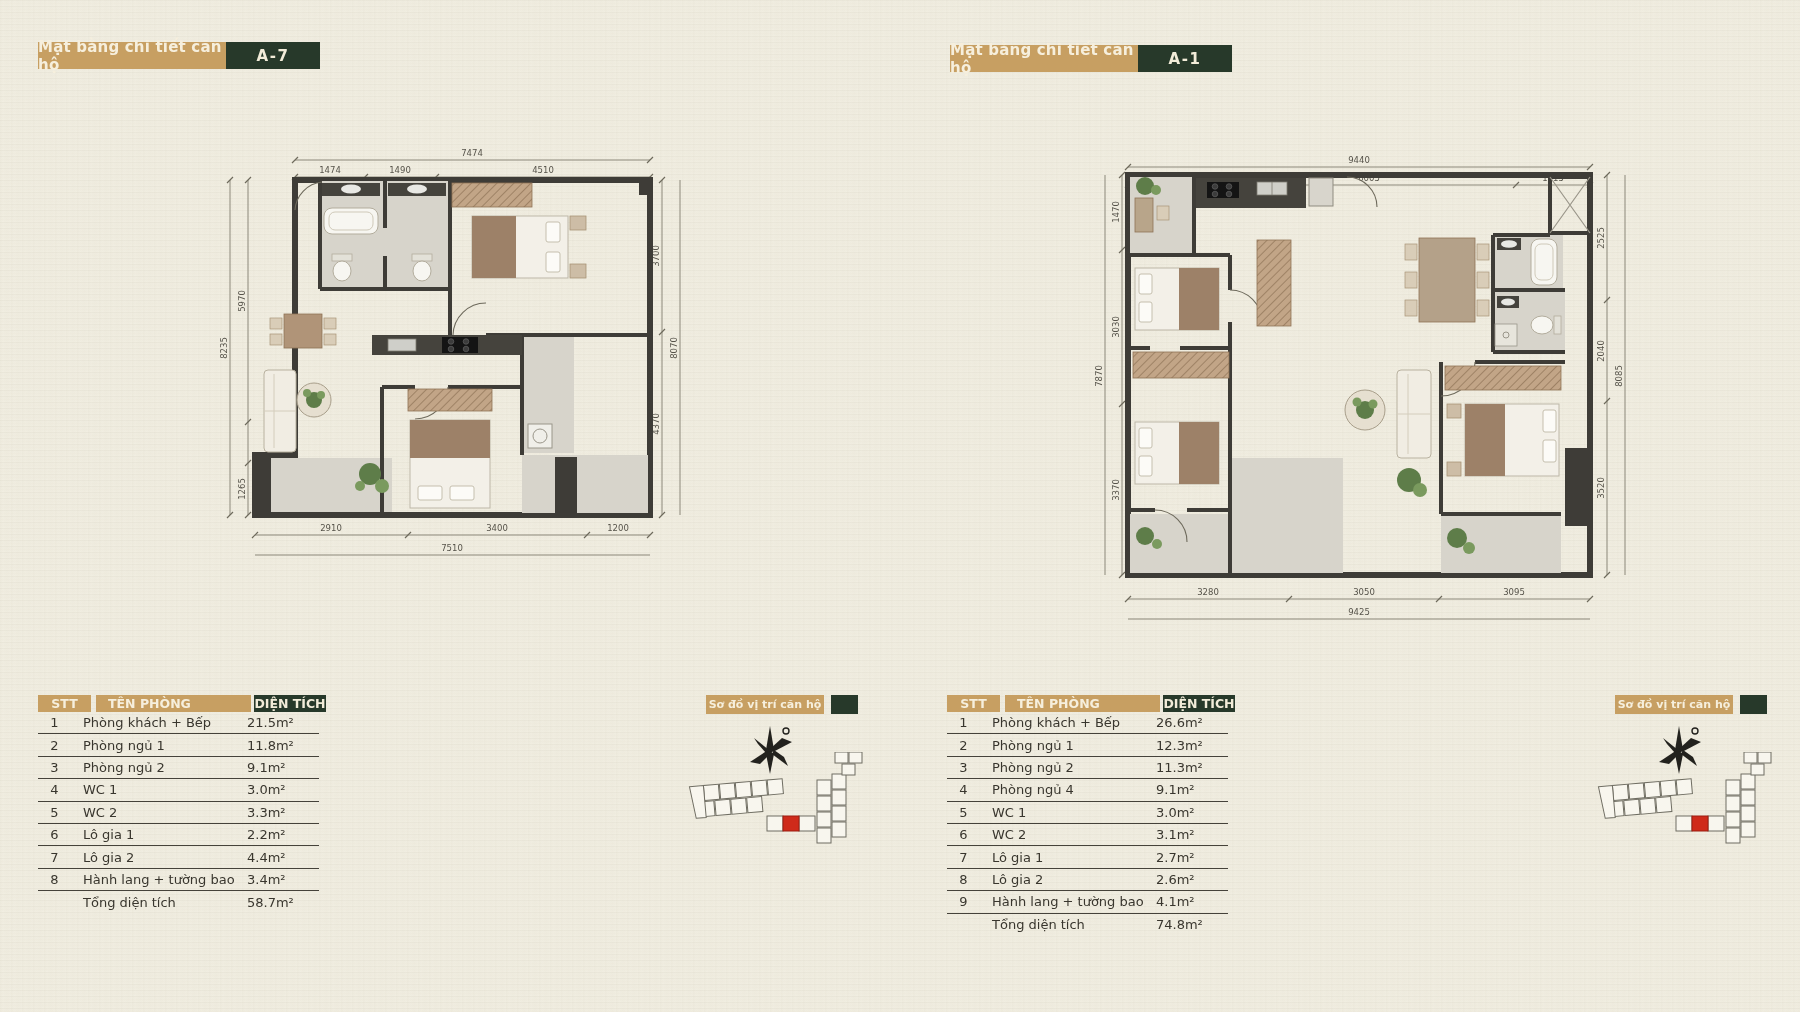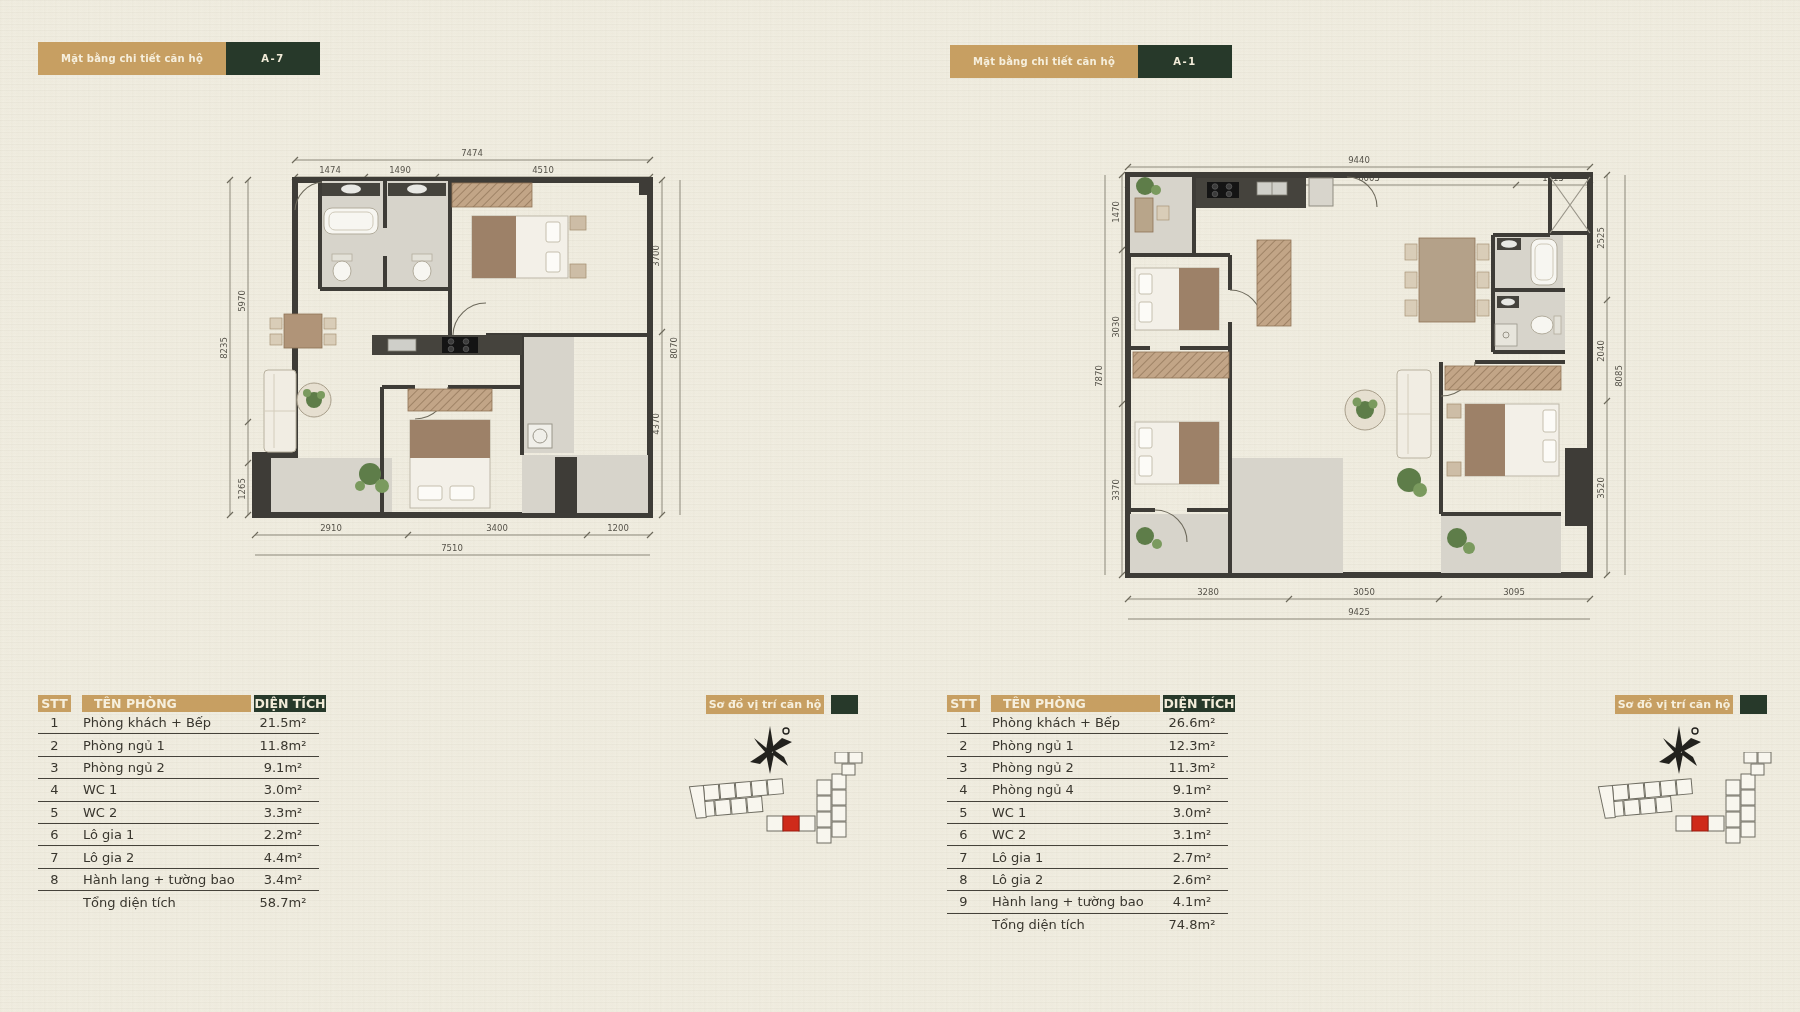--- a/index.html
+++ b/index.html
@@ -4,34 +4,34 @@
 <style>
   *{margin:0;padding:0;box-sizing:border-box}
   html,body{width:1800px;height:1012px}
   body{position:relative;font-family:"DejaVu Sans","Liberation Sans",sans-serif;overflow:hidden}
   .canvas{position:absolute;inset:0;background-color:#f1eee2;
     background-image:
       repeating-linear-gradient(180deg, rgba(146,134,104,0.10) 0px, rgba(146,134,104,0.03) 1px, rgba(255,255,255,0) 2px, rgba(205,196,170,0.08) 3px, rgba(255,255,255,0) 6px),
       repeating-linear-gradient(90deg, rgba(160,148,118,0.04) 0px, rgba(255,255,255,0) 3px, rgba(160,148,118,0.02) 7px, rgba(255,255,255,0) 11px);}
   .abs{position:absolute}
   
-  .unit-header{display:flex;height:33px;font-weight:bold;font-size:10px;letter-spacing:.2px}
+  .unit-header{display:flex;height:27px;font-weight:bold;font-size:15px;letter-spacing:.2px}
   .uh-label{background:#c79f62;color:#f6efdd;display:flex;align-items:center;justify-content:center;width:188px}
   .uh-code{background:#27392a;color:#f2ecd9;display:flex;align-items:center;justify-content:center;width:94px;letter-spacing:1.5px}
   
   .rtable{width:288px;font-size:13px;color:#39362e}
   .rt-head{display:flex;height:17px;font-weight:bold;font-size:12.5px}
-  .th-stt{width:33px;background:#c79f62;color:#f6efdd;text-align:center;line-height:17px;margin-right:11px}
+  .th-stt{width:53px;background:#c79f62;color:#f6efdd;text-align:center;line-height:17px;margin-right:5px}
   .th-name{flex:1;background:#c79f62;color:#f6efdd;padding-left:12px;line-height:17px}
   .th-area{width:72px;background:#27392a;color:#f2ecd9;text-align:center;line-height:17px;margin-left:3px}
   .rt-row{display:flex;height:22.4px;align-items:center;border-bottom:1px solid #45423a;width:281px}
   .rt-row.rt-total{border-bottom:none}
   .c-stt{width:33px;text-align:center}
   .c-name{flex:1;padding-left:12px}
-  .c-area{width:72px;text-align:center}
+  .c-area{width:72px;text-align:left}
   
   .loc-badge{display:flex;height:19px;font-size:11px;font-weight:bold}
   .loc-label{background:#c79f62;color:#f6efdd;width:118px;text-align:center;line-height:19px}
   .loc-box{background:#27392a;width:27px;margin-left:7px}
   
   svg text.dim{font-family:"DejaVu Sans",sans-serif;font-size:8.5px;fill:#56534a}
   svg .dimline{stroke:#8c887a;stroke-width:1;fill:none}
   svg .tick{stroke:#6e6a5c;stroke-width:1.2;fill:none}
   svg .wall{stroke:#3e3c37;fill:none}
   svg .arc{stroke:#6e6a5c;stroke-width:1.1;fill:none}

